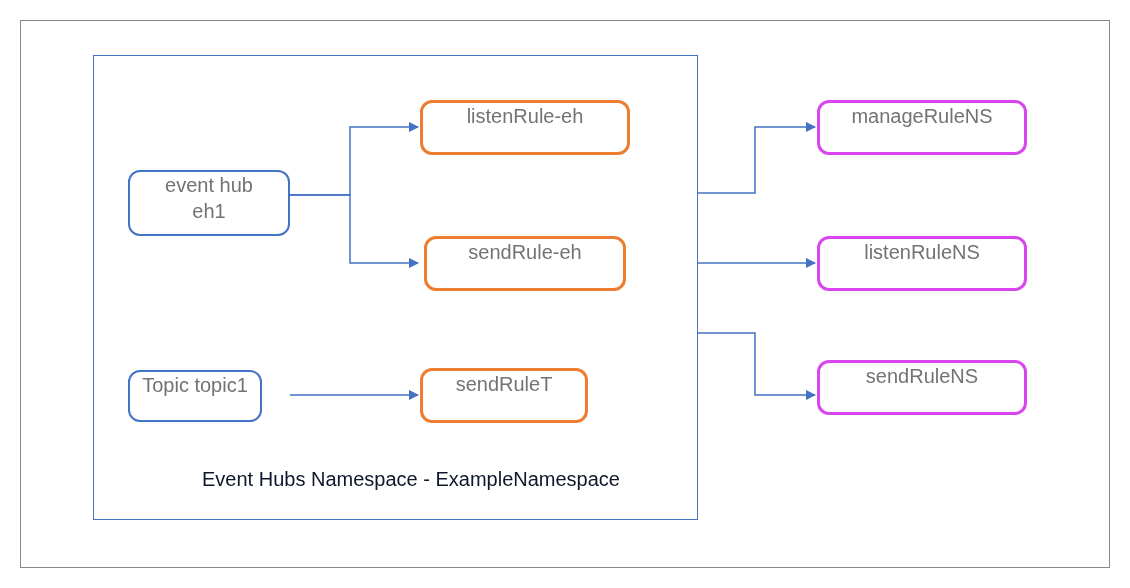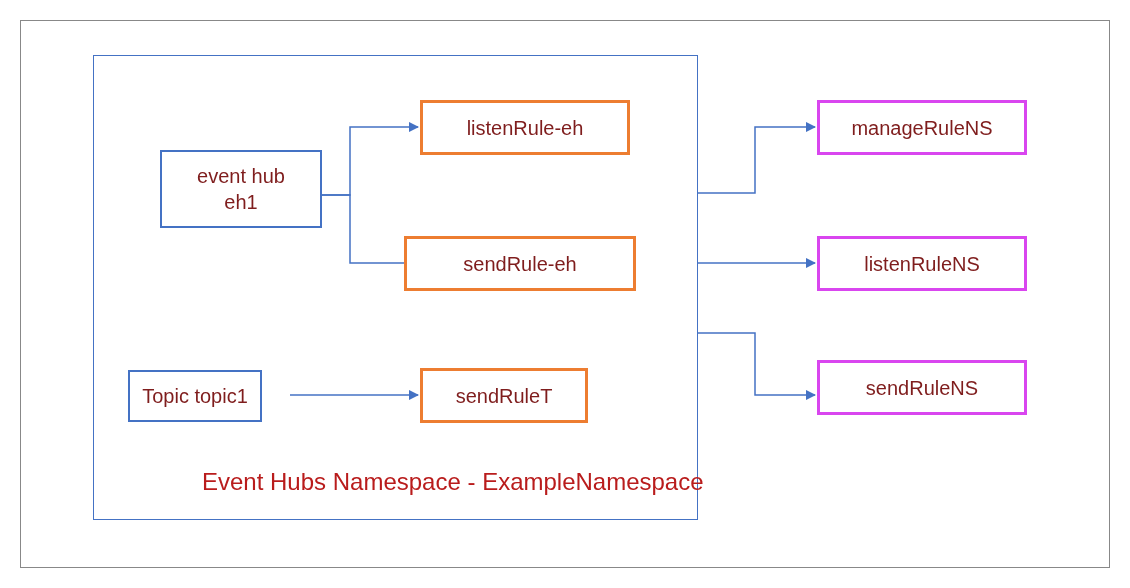--- a/index.html
+++ b/index.html
@@ -25,43 +25,42 @@
     .namespace-frame {
       position: absolute;
       left: 93px;
       top: 55px;
       width: 605px;
       height: 465px;
       border: 1px solid #4472C4;
     }
     .box {
       position: absolute;
-      border-radius: 0;
+      border-radius: 12px;
       display: flex;
-      align-items: center;
       justify-content: center;
       text-align: center;
       font-size: 20px;
-      color: #7f1d1d;
+      color: #737373;
       line-height: 1.3;
       background: white;
     }
     .box-blue {
       border: 2px solid #4472C4;
     }
     .box-orange {
       border: 3px solid #ED7D31;
     }
     .box-purple {
       border: 3px solid #d946ef;
     }
     .caption {
       position: absolute;
-      font-size: 24px;
-      color: #b91c1c;
+      font-size: 20px;
+      color: #0f172a;
     }
     svg.connectors {
       position: absolute;
       left: 0;
       top: 0;
       width: 1130px;
       height: 588px;
       pointer-events: none;
     }
   </style>
@@ -81,36 +80,36 @@
   <path d="M 290 195 L 350 195 L 350 127 L 418 127" stroke="#4472C4" stroke-width="1.5" fill="none" marker-end="url(#arrow)"></path>
   <path d="M 290 195 L 350 195 L 350 263 L 418 263" stroke="#4472C4" stroke-width="1.5" fill="none" marker-end="url(#arrow)"></path>
 
   <line x1="290" y1="395" x2="418" y2="395" stroke="#4472C4" stroke-width="1.5" marker-end="url(#arrow)"></line>
 
   <path d="M 698 193 L 755 193 L 755 127 L 815 127" stroke="#4472C4" stroke-width="1.5" fill="none" marker-end="url(#arrow)"></path>
   <path d="M 698 263 L 755 263 L 815 263" stroke="#4472C4" stroke-width="1.5" fill="none" marker-end="url(#arrow)"></path>
   <path d="M 698 333 L 755 333 L 755 395 L 815 395" stroke="#4472C4" stroke-width="1.5" fill="none" marker-end="url(#arrow)"></path>
 </svg>
 
-<div class="box box-blue" style="left:128px; top:150px; width:162px; height:78px;margin-left:32px;">
+<div class="box box-blue" style="left:128px; top:170px; width:162px; height:66px;">
   <div>
     <span>event hub</span><br>
     <span>eh1</span>
   </div>
 </div>
 
 <div class="box box-blue" style="left:128px; top:370px; width:134px; height:52px;">
   <span>Topic topic1</span>
 </div>
 
 <div class="box box-orange" style="left:420px; top:100px; width:210px; height:55px;">
   <span>listenRule-eh</span>
 </div>
 
-<div class="box box-orange" style="left:404px; top:236px; width:232px; height:55px;">
+<div class="box box-orange" style="left:424px; top:236px; width:202px; height:55px;">
   <span>sendRule-eh</span>
 </div>
 
 <div class="box box-orange" style="left:420px; top:368px; width:168px; height:55px;">
   <span>sendRuleT</span>
 </div>
 
 <div class="box box-purple" style="left:817px; top:100px; width:210px; height:55px;">
   <span>manageRuleNS</span>
 </div>

